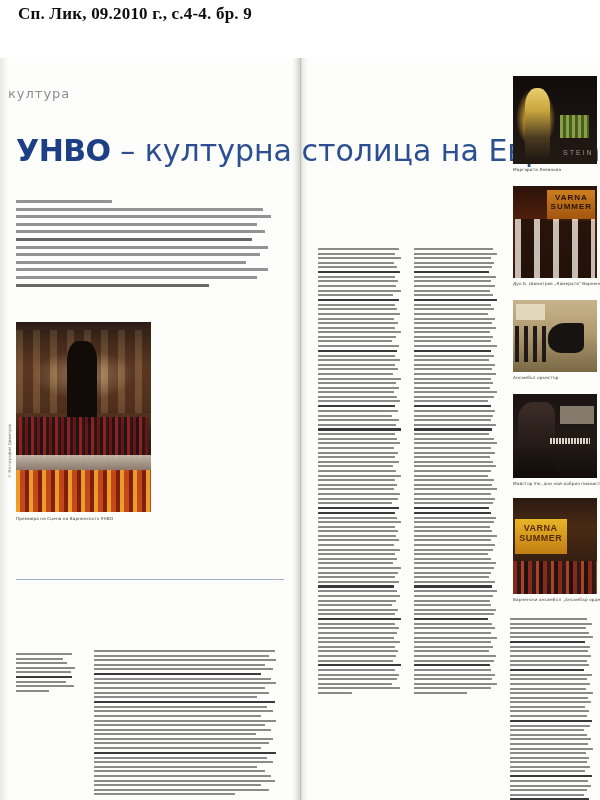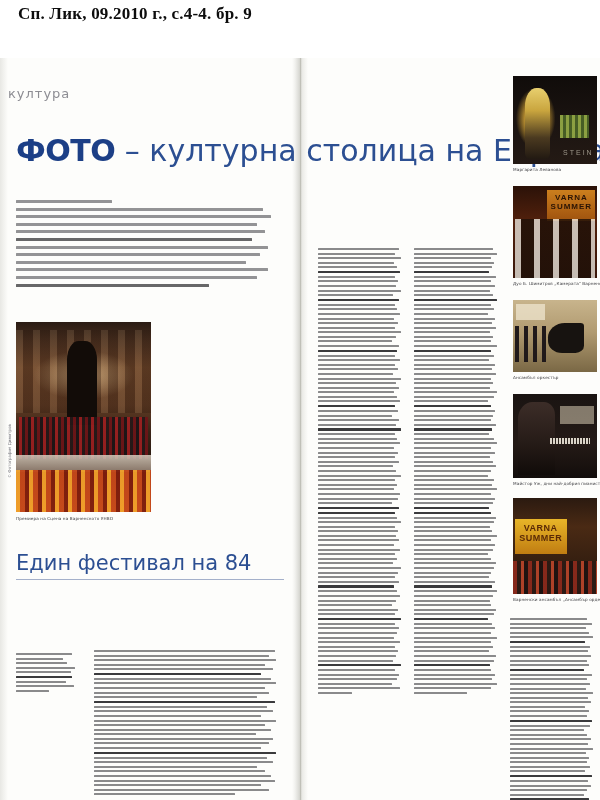--- a/index.html
+++ b/index.html
@@ -446,21 +446,21 @@
 
 <div class="sheet">
 
   <div class="scan-edge-left"></div>
   <div class="fold"></div>
   <div class="fold-line"></div>
 
   <div class="section-tab">култура</div>
 
   <div class="headline">
-    <span class="hl-strong">ФОТО</span><span class="hl-rest"> – културна столица на Европа?</span>
+    <span class="hl-strong">УНВО</span><span class="hl-rest"> – културна столица на Европа?</span>
   </div>
 
   <div class="lead" title="">
       <div class="txtline" style="width: 36%;"></div>
       <div class="txtline" style="width: 92%;"></div>
       <div class="txtline" style="width: 95%;"></div>
       <div class="txtline" style="width: 90%;"></div>
       <div class="txtline" style="width: 93%;"></div>
       <div class="txtline b" style="width: 88%;"></div>
       <div class="txtline" style="width: 94%;"></div>
@@ -474,21 +474,20 @@
   <div class="photo" id="photo-opera">
     <div class="op-arches"></div>
     <div class="op-doorway"></div>
     <div class="op-cast"></div>
     <div class="op-stagefloor"></div>
     <div class="op-flames"></div>
   </div>
   <div class="cap-text" style="left:16px; top:458px;">Премиера на Сцена на Варненското УНВО</div>
   <div class="credit-vert-left">© Фотография Димитров</div>
 
-  <div class="subhead">Един фестивал на 84</div>
   <div class="subhead-rule"></div>
 
   <div class="col1b">
       <div class="txtline" style="width: 88%;"></div>
       <div class="txtline" style="width: 74%;"></div>
       <div class="txtline" style="width: 80%;"></div>
       <div class="txtline" style="width: 92%;"></div>
       <div class="txtline" style="width: 86%;"></div>
       <div class="txtline b" style="width: 88%;"></div>
       <div class="txtline" style="width: 78%;"></div>

